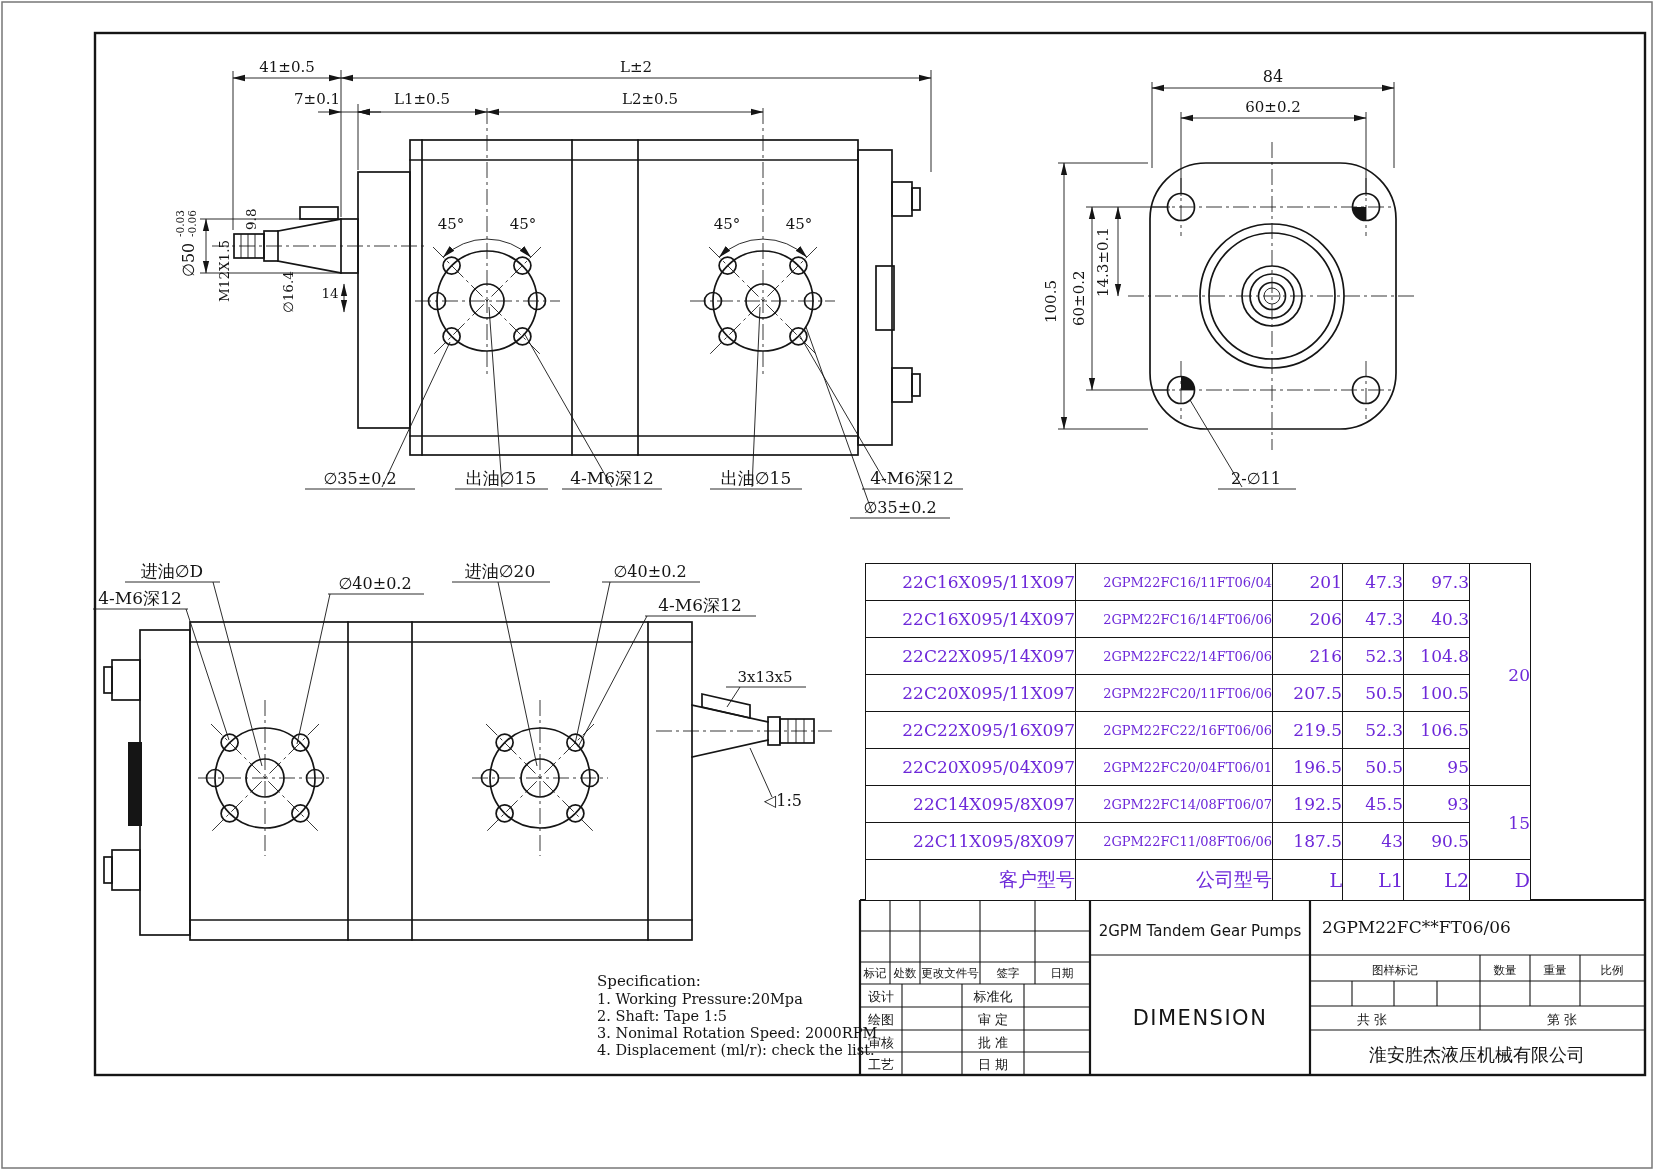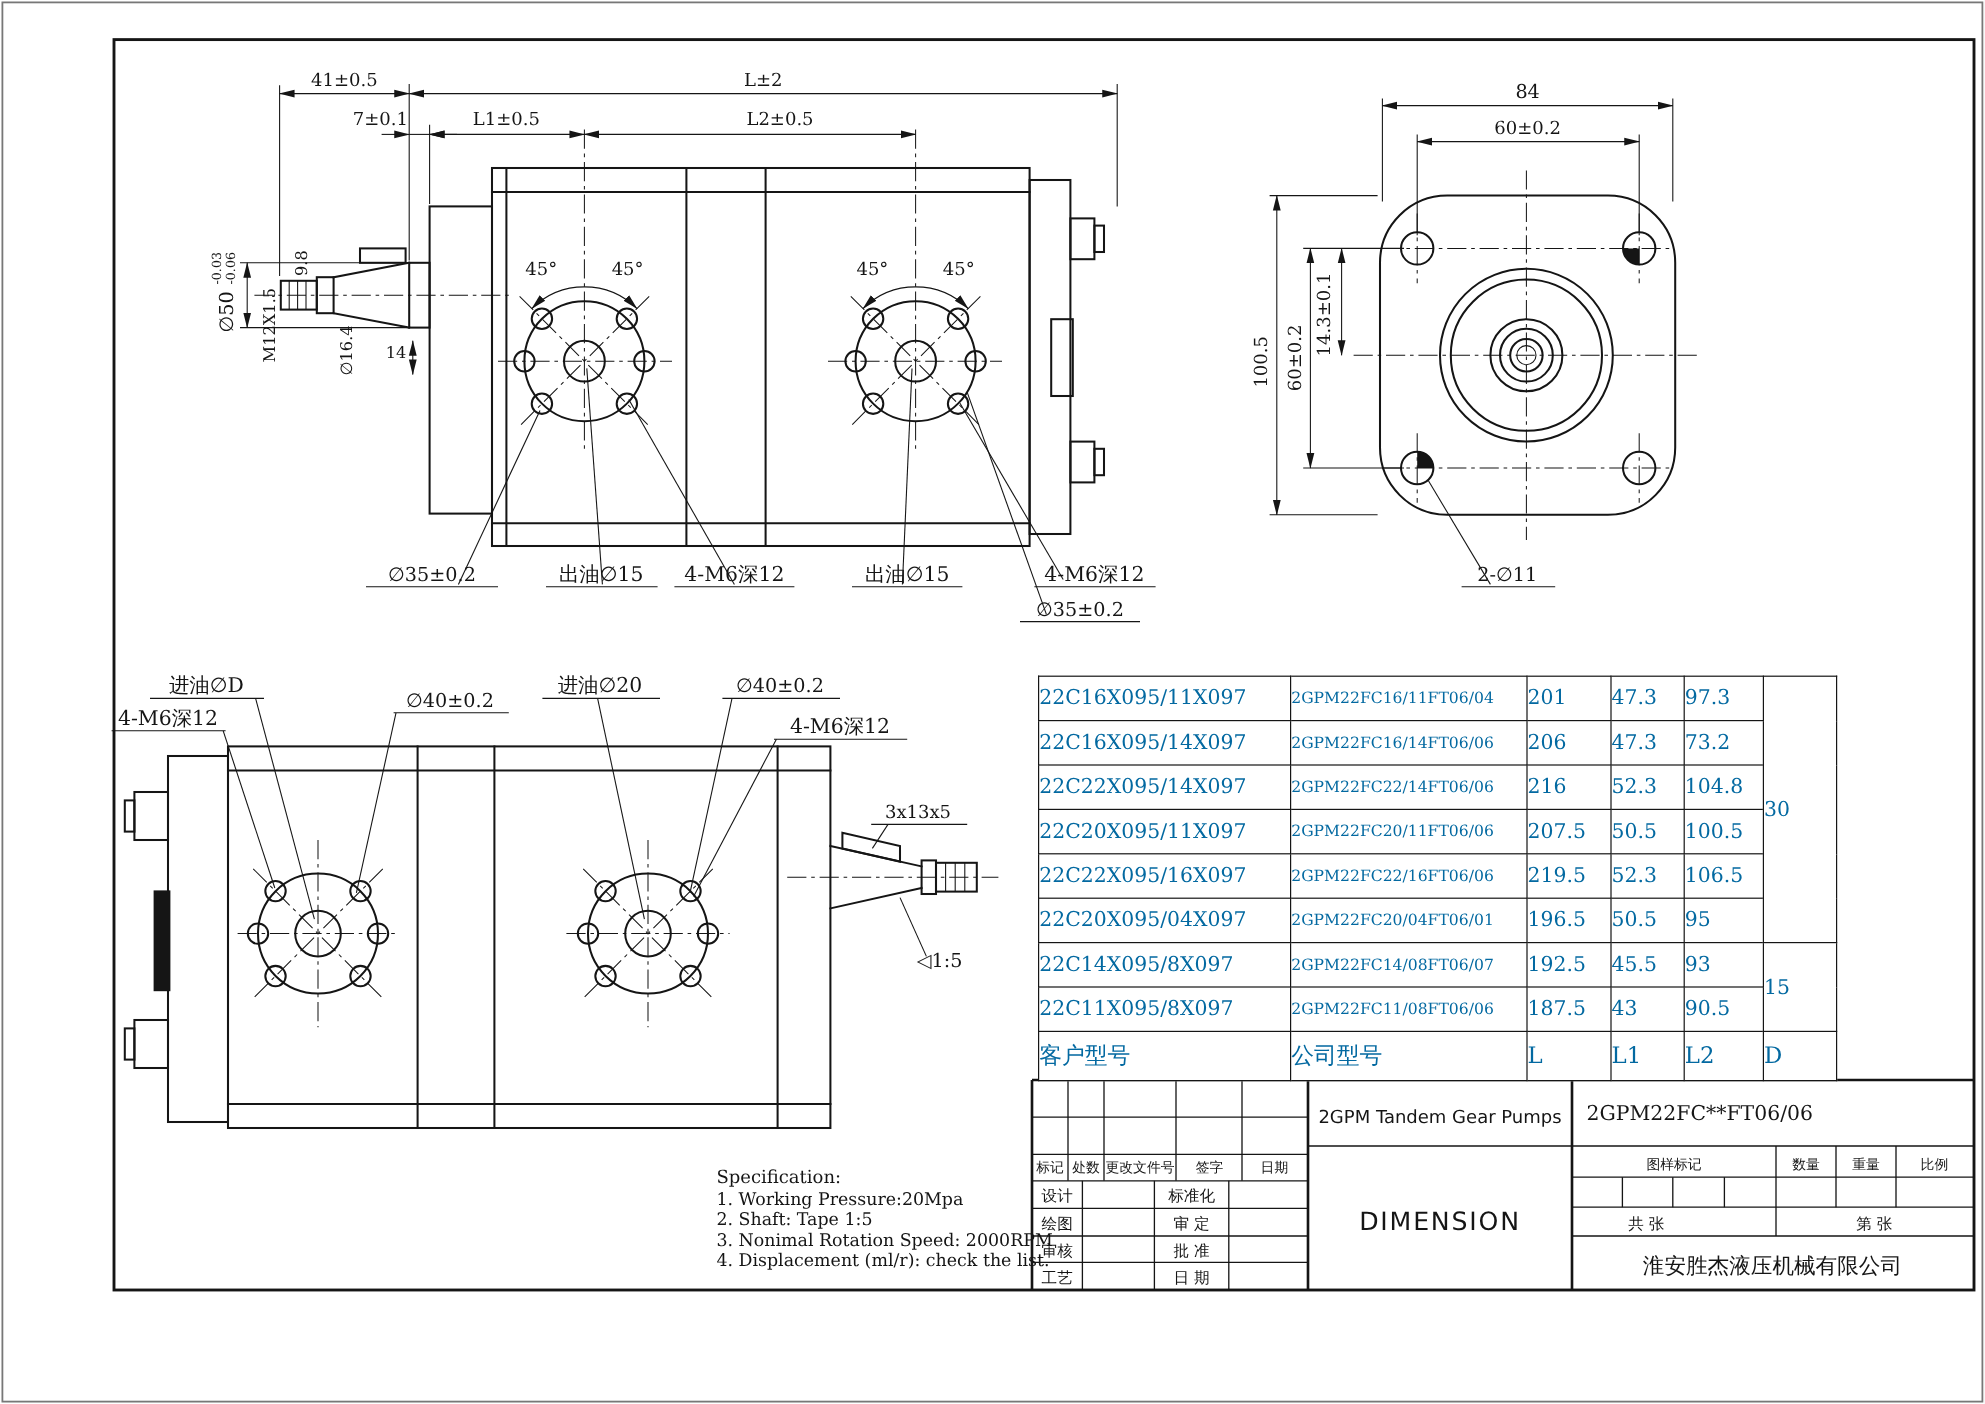--- a/index.html
+++ b/index.html
@@ -23,21 +23,21 @@
   .f10{font:10.5px "DejaVu Serif",serif}
   .cj{font:17px "DejaVu Serif",serif}
   .cjs{font:11.5px "DejaVu Sans","DejaVu Serif",sans-serif}
   .cjm{font:13px "DejaVu Sans","DejaVu Serif",sans-serif}
   .sans15{font:15px "DejaVu Sans",sans-serif}
   .sans21{font:21px "DejaVu Sans",sans-serif;letter-spacing:1.5px}
   .serif17{font:17px "DejaVu Serif",serif}
   .serif18{font:18px "DejaVu Serif",serif}
   
   #dim-table{position:absolute;left:865px;top:563px;border-collapse:collapse;table-layout:fixed;background:#fff}
-  #dim-table td{border:1.6px solid #151515;text-align:left;vertical-align:middle;padding:0;color:#0369a1;overflow:hidden;white-space:nowrap}
+  #dim-table td{border:1.6px solid #151515;text-align:right;vertical-align:middle;padding:0;color:#6d28d9;overflow:hidden;white-space:nowrap}
   #dim-table tr{height:37px}
   #dim-table tr.hdr{height:41px}
   #dim-table td.cust{font:17px "DejaVu Serif",serif}
   #dim-table td.comp{font:13px "DejaVu Serif",serif}
   #dim-table td.num{font:17px "DejaVu Serif",serif}
   #dim-table tr.hdr td{font:19px "DejaVu Serif",serif}
 </style>
 </head>
 <body>
 
@@ -375,28 +375,28 @@
         <col style="width:66px">
         <col style="width:61px">
   </colgroup>
   <tbody>
     <tr>
       <td class="cust">22C16X095/11X097</td>
       <td class="comp">2GPM22FC16/11FT06/04</td>
       <td class="num">201</td>
       <td class="num">47.3</td>
       <td class="num">97.3</td>
-      <td class="num" rowspan="6">30</td>
+      <td class="num" rowspan="6">20</td>
     </tr>
     <tr>
       <td class="cust">22C16X095/14X097</td>
       <td class="comp">2GPM22FC16/14FT06/06</td>
       <td class="num">206</td>
       <td class="num">47.3</td>
-      <td class="num">73.2</td>
+      <td class="num">40.3</td>
     </tr>
     <tr>
       <td class="cust">22C22X095/14X097</td>
       <td class="comp">2GPM22FC22/14FT06/06</td>
       <td class="num">216</td>
       <td class="num">52.3</td>
       <td class="num">104.8</td>
     </tr>
     <tr>
       <td class="cust">22C20X095/11X097</td>

